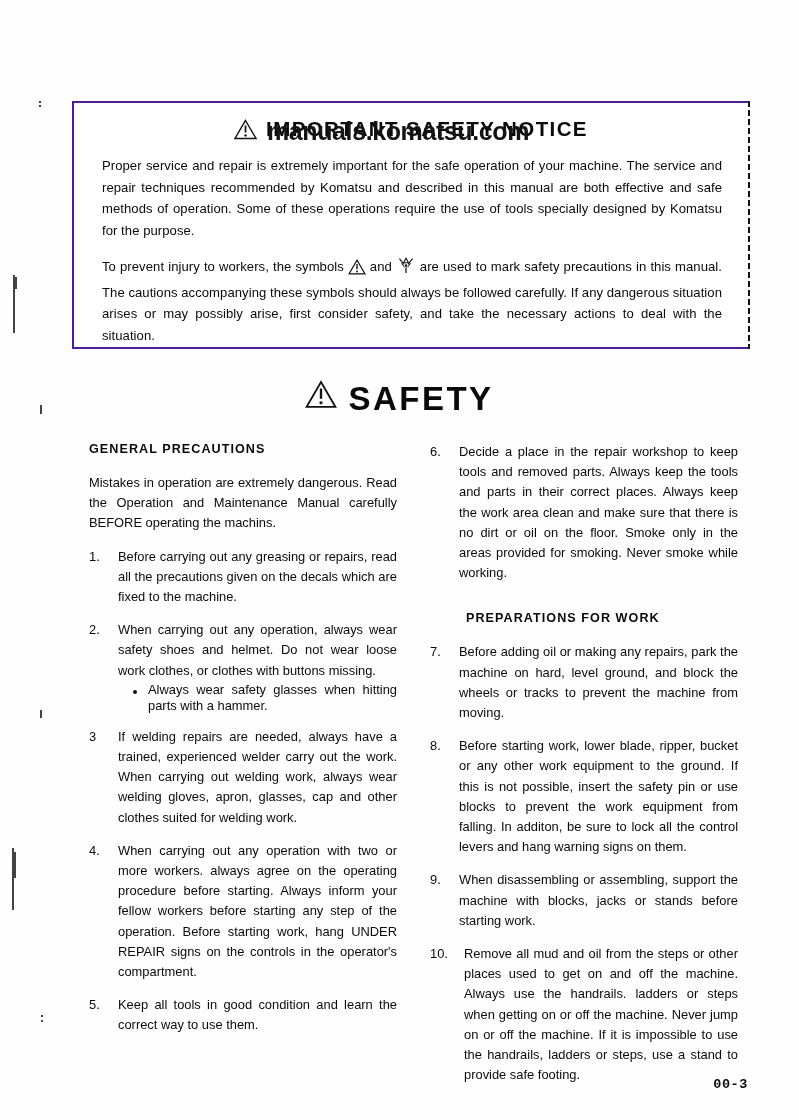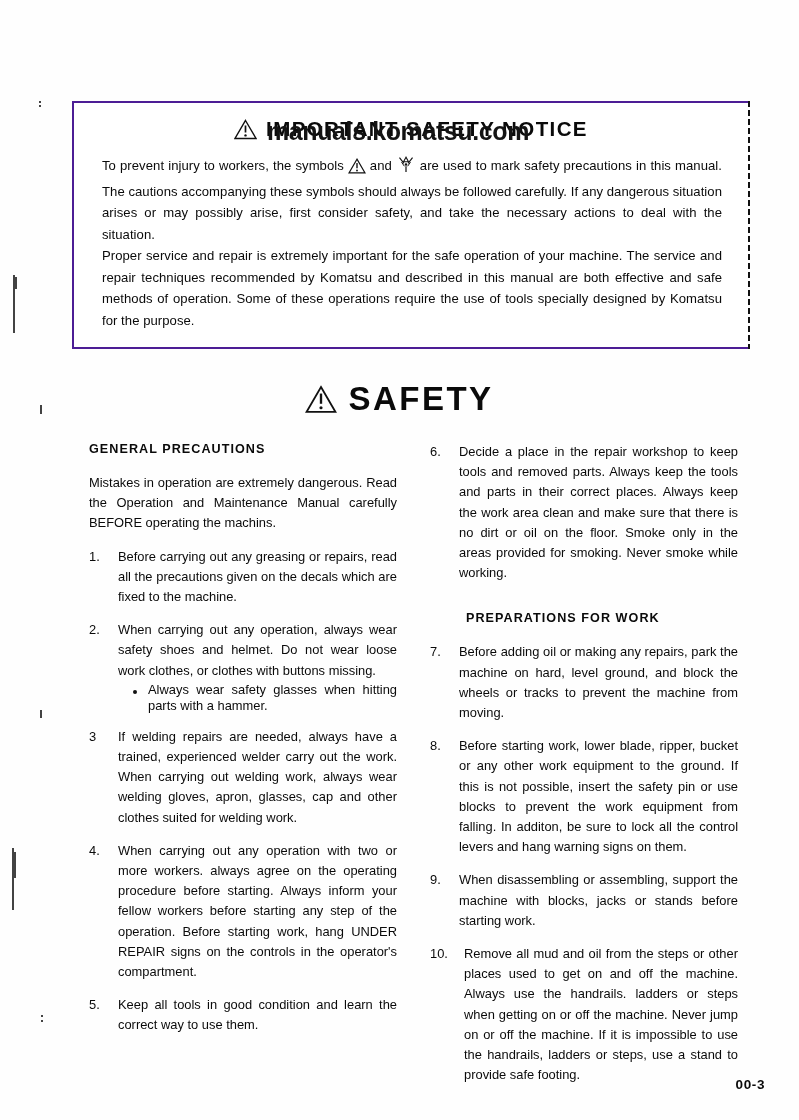--- a/index.html
+++ b/index.html
@@ -113,21 +113,21 @@
     vertical-align: -4px;
     margin: 0 4px;
   }
 
   
   .safety-head {
     position: absolute;
     left: 0; right: 0;
     top: 380px;
     display: flex;
-    align-items: flex-end;
+    align-items: flex-start;
     justify-content: center;
     gap: 11px;
   }
   .safety-text {
     font-size: 33px;
     font-weight: bold;
     letter-spacing: 2.5px;
   }
 
   
@@ -199,25 +199,26 @@
     top: 8.5px;
     width: 4px;
     height: 4px;
     background: #111;
     border-radius: 50%;
   }
 
   
   .page-number {
     position: absolute;
-    right: 34px;
+    right: 51px;
     bottom: 28px;
     font-size: 13.5px;
     font-weight: bold;
     letter-spacing: .6px;
+    font-family: Liberation Mono, monospace;
   }
 </style>
 </head>
 <body>
 
 <div class="page">
 
   <div class="artifact art-dot-a"></div>
   <div class="artifact art-dot-b"></div>
   <div class="artifact art-bar-1"></div>
@@ -237,34 +238,34 @@
           <path d="M11.5 1.5 L22 19.5 L1 19.5 Z" fill="none" stroke="#111" stroke-width="1.4"></path>
           <path d="M11.5 6.5 L11.5 13.5" stroke="#111" stroke-width="1.7"></path>
           <circle cx="11.5" cy="16.4" r="1.2" fill="#111"></circle>
         </svg>
       </span>
       <span class="notice-title">IMPORTANT SAFETY NOTICE</span>
       <div class="watermark">manuals.komatsu.com</div>
     </div>
 
     <div class="notice-body">
+      <p class="notice-para p1">Proper service and repair is extremely important for the safe operation of your machine. The service and repair techniques recommended by Komatsu and described in this manual are both effective and safe methods of operation. Some of these operations require the use of tools specially designed by Komatsu for the purpose.</p>
       <p class="notice-para p2"><span>To prevent injury to workers, the symbols</span><span class="inline-sym"><svg width="18" height="16" viewBox="0 0 23 21" aria-hidden="true">
               <path d="M11.5 1.5 L22 19.5 L1 19.5 Z" fill="none" stroke="#111" stroke-width="1.5"></path>
               <path d="M11.5 6.5 L11.5 13.5" stroke="#111" stroke-width="1.8"></path>
               <circle cx="11.5" cy="16.4" r="1.2" fill="#111"></circle>
             </svg></span><span>and</span><span class="inline-sym"><svg width="20" height="18" viewBox="0 0 24 22" aria-hidden="true">
               <path d="M4 2 L9.5 9" stroke="#111" stroke-width="1.4"></path>
               <path d="M20 2 L14.5 9" stroke="#111" stroke-width="1.4"></path>
               <path d="M12 1.5 L9 7 L15 7 Z" fill="none" stroke="#111" stroke-width="1.3"></path>
               <circle cx="12" cy="10.4" r="1.5" fill="#111"></circle>
               <path d="M12 12.5 L12 19.5" stroke="#111" stroke-width="1.5"></path>
               <path d="M6.5 7.5 L10 12.5" stroke="#111" stroke-width="1.2"></path>
               <path d="M17.5 7.5 L14 12.5" stroke="#111" stroke-width="1.2"></path>
             </svg></span><span>are used to mark safety precautions in this manual. The cautions accompanying these symbols should always be followed carefully. If any dangerous situation arises or may possibly arise, first consider safety, and take the necessary actions to deal with the situation.</span></p>
-      <p class="notice-para p1">Proper service and repair is extremely important for the safe operation of your machine. The service and repair techniques recommended by Komatsu and described in this manual are both effective and safe methods of operation. Some of these operations require the use of tools specially designed by Komatsu for the purpose.</p>
     </div>
   </div>
 
   <div class="safety-head">
     <span>
       <svg width="32" height="29" viewBox="0 0 23 21" aria-hidden="true">
         <path d="M11.5 1.5 L22 19.5 L1 19.5 Z" fill="none" stroke="#111" stroke-width="1.3"></path>
         <path d="M11.5 6.2 L11.5 13.6" stroke="#111" stroke-width="1.7"></path>
         <circle cx="11.5" cy="16.5" r="1.15" fill="#111"></circle>
       </svg>

